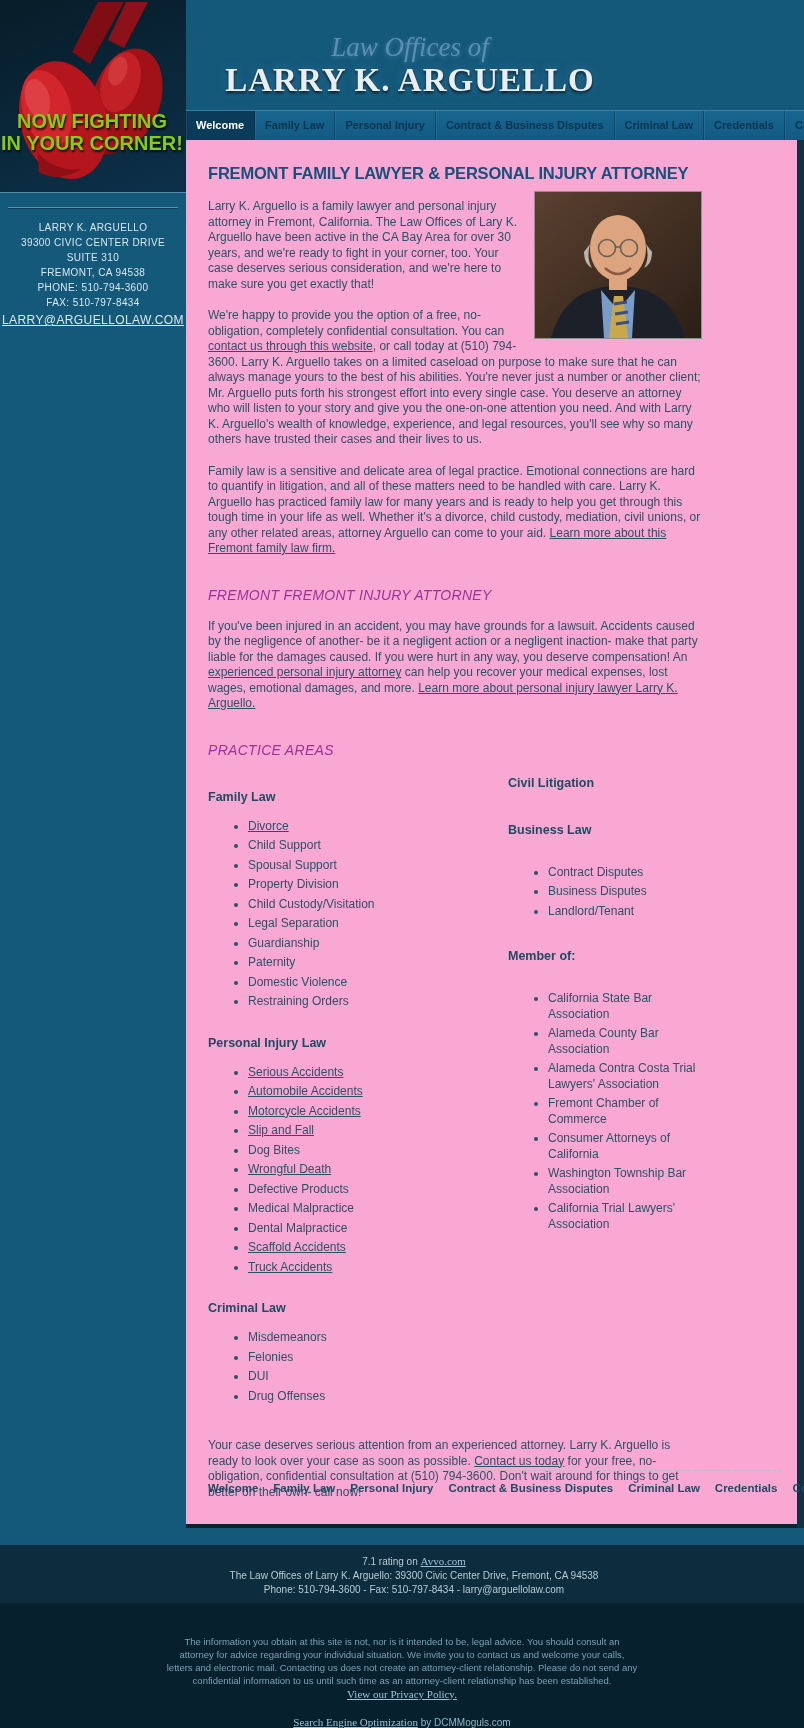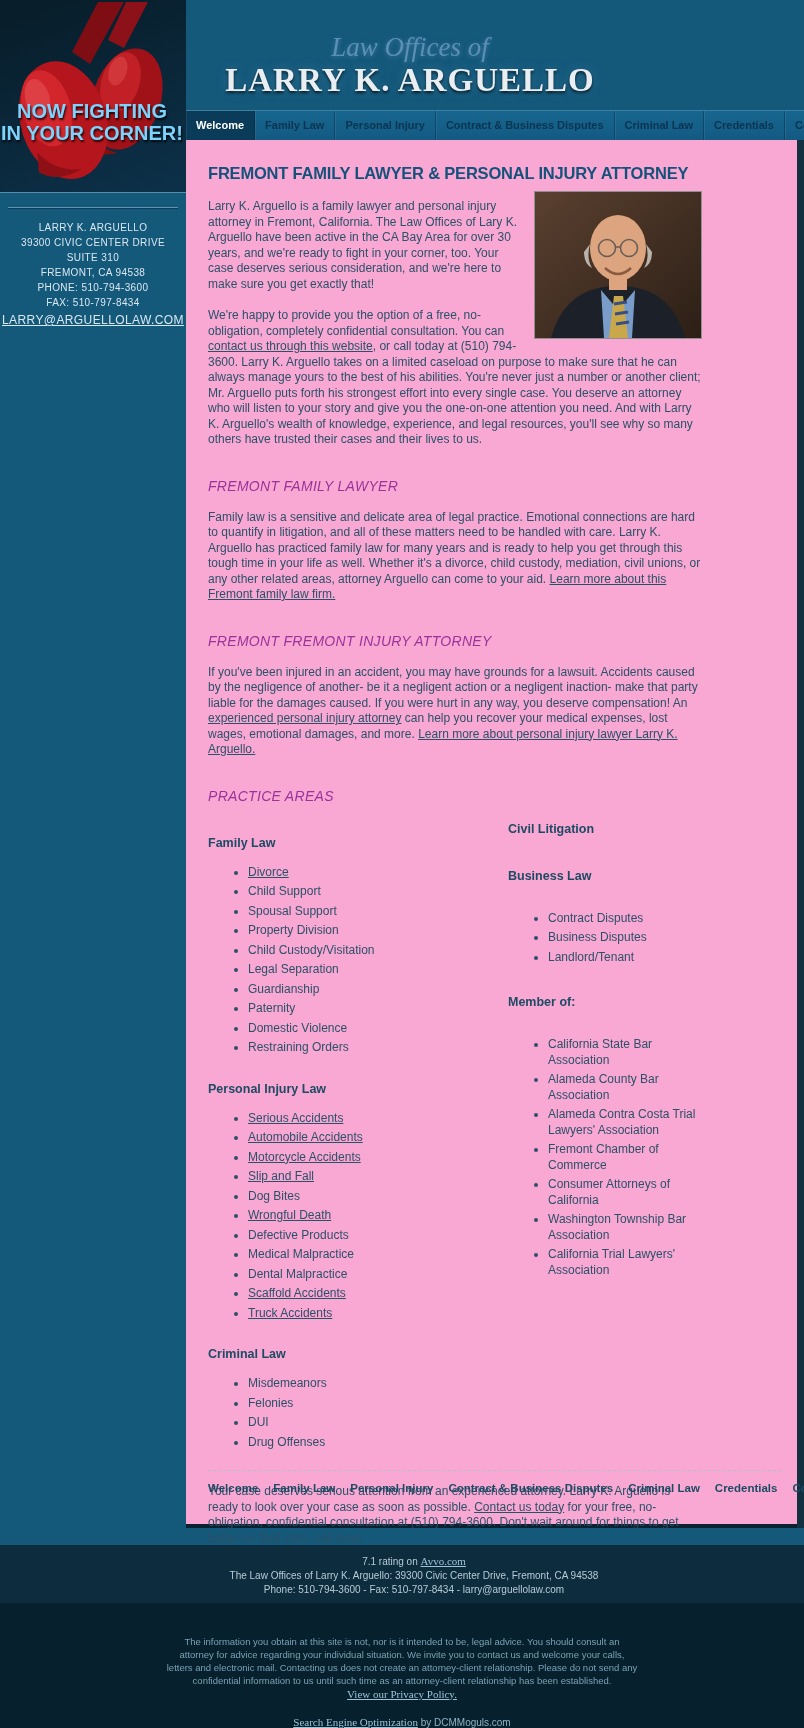--- a/index.html
+++ b/index.html
@@ -5,22 +5,22 @@
   html,body{margin:0;padding:0;background:#071c28;}
   .page{position:relative;width:804px;height:1728px;margin:0 auto;background:#14587a;
         font-family:"Liberation Sans",sans-serif;overflow:hidden;}
 
   
   .header-bg{position:absolute;left:0;top:0;width:804px;height:140px;
              background:linear-gradient(115deg,#06централ 0%,#071b27 0%,#0a2535 45%,#104058 100%);}
   .sidebar-dark{position:absolute;left:0;top:0;width:186px;height:192px;
                 background:linear-gradient(160deg,#081e2b 10%,#0c3048 95%);}
   .gloves{position:absolute;left:2px;top:2px;width:182px;height:188px;z-index:2;}
-  .tagline{position:absolute;left:0;top:100px;width:184px;z-index:3;text-align:center;
-           color:#7dd3fc;font-size:20px;line-height:22px;font-weight:bold;
+  .tagline{position:absolute;left:0;top:110px;width:184px;z-index:3;text-align:center;
+           color:#84cc16;font-size:20px;line-height:22px;font-weight:bold;
            text-shadow:1px 2px 2px rgba(0,0,0,.8);}
   .logo{position:absolute;left:190px;top:32px;width:440px;text-align:center;z-index:2;}
   .logo-pre{font-family:"Liberation Serif",serif;font-style:italic;font-size:27px;line-height:30px;
             color:#5d8fb4;text-shadow:0 1px 5px rgba(120,180,220,.4);}
   .logo-name{font-family:"Liberation Serif",serif;font-size:33px;line-height:36px;font-weight:bold;
              color:#e9eef2;letter-spacing:1px;
              text-shadow:0 2px 3px rgba(0,0,0,.7),0 0 12px rgba(130,190,230,.25);}
 
   
   .nav{position:absolute;left:186px;top:110px;width:618px;height:30px;display:flex;
@@ -182,21 +182,20 @@
             <line x1="80" y1="55" x2="86" y2="55" stroke="#6b5f55" stroke-width="1.6"></line>
             <path d="M70,76 Q83,88 96,76" stroke="#8a5a42" stroke-width="2.4" fill="none"></path>
           </svg>
         </div>
 
         <p>Larry K. Arguello is a family lawyer and personal injury attorney in Fremont, California. The Law Offices of Lary K. Arguello have been active in the CA Bay Area for over 30 years, and we're ready to fight in your corner, too. Your case deserves serious consideration, and we're here to make sure you get exactly that!</p>
         <p><span>We're happy to provide you the option of a free, no-obligation, completely confidential consultation. You can </span><a href="#" class="ilink">contact us through this website</a><span>, or call today at (510) 794-3600. Larry K. Arguello takes on a limited caseload on purpose to make sure that he can always manage yours to the best of his abilities. You're never just a number or another client; Mr. Arguello puts forth his strongest effort into every single case. You deserve an attorney who will listen to your story and give you the one-on-one attention you need. And with Larry K. Arguello's wealth of knowledge, experience, and legal resources, you'll see why so many others have trusted their cases and their lives to us.</span></p>
 
         <div style="clear:both"></div>
 
-        <h2 class="ph">FREMONT FAMILY LAWYER</h2>
         <p><span>Family law is a sensitive and delicate area of legal practice. Emotional connections are hard to quantify in litigation, and all of these matters need to be handled with care. Larry K. Arguello has practiced family law for many years and is ready to help you get through this tough time in your life as well. Whether it's a divorce, child custody, mediation, civil unions, or any other related areas, attorney Arguello can come to your aid. </span><a href="#" class="ilink">Learn more about this Fremont family law firm.</a></p>
 
         <h2 class="ph">FREMONT FREMONT INJURY ATTORNEY</h2>
         <p><span>If you've been injured in an accident, you may have grounds for a lawsuit. Accidents caused by the negligence of another- be it a negligent action or a negligent inaction- make that party liable for the damages caused. If you were hurt in any way, you deserve compensation! An </span><a href="#" class="ilink">experienced personal injury attorney</a><span> can help you recover your medical expenses, lost wages, emotional damages, and more. </span><a href="#" class="ilink">Learn more about personal injury lawyer Larry K. Arguello.</a></p>
 
         <h2 class="ph">PRACTICE AREAS</h2>
 
         <div class="pa-cols">
           <div class="pa-left">
             <div class="pa-h">Family Law</div>

